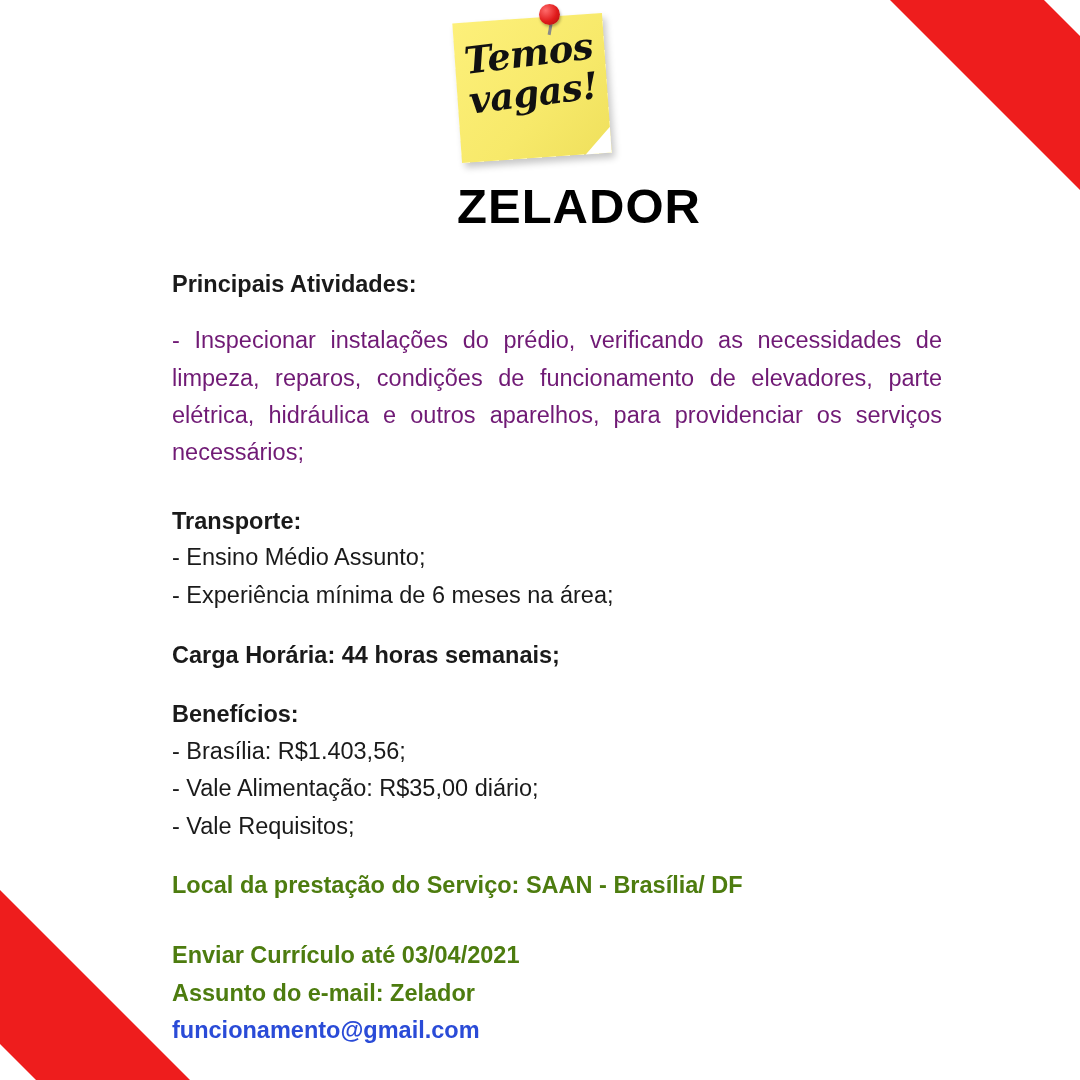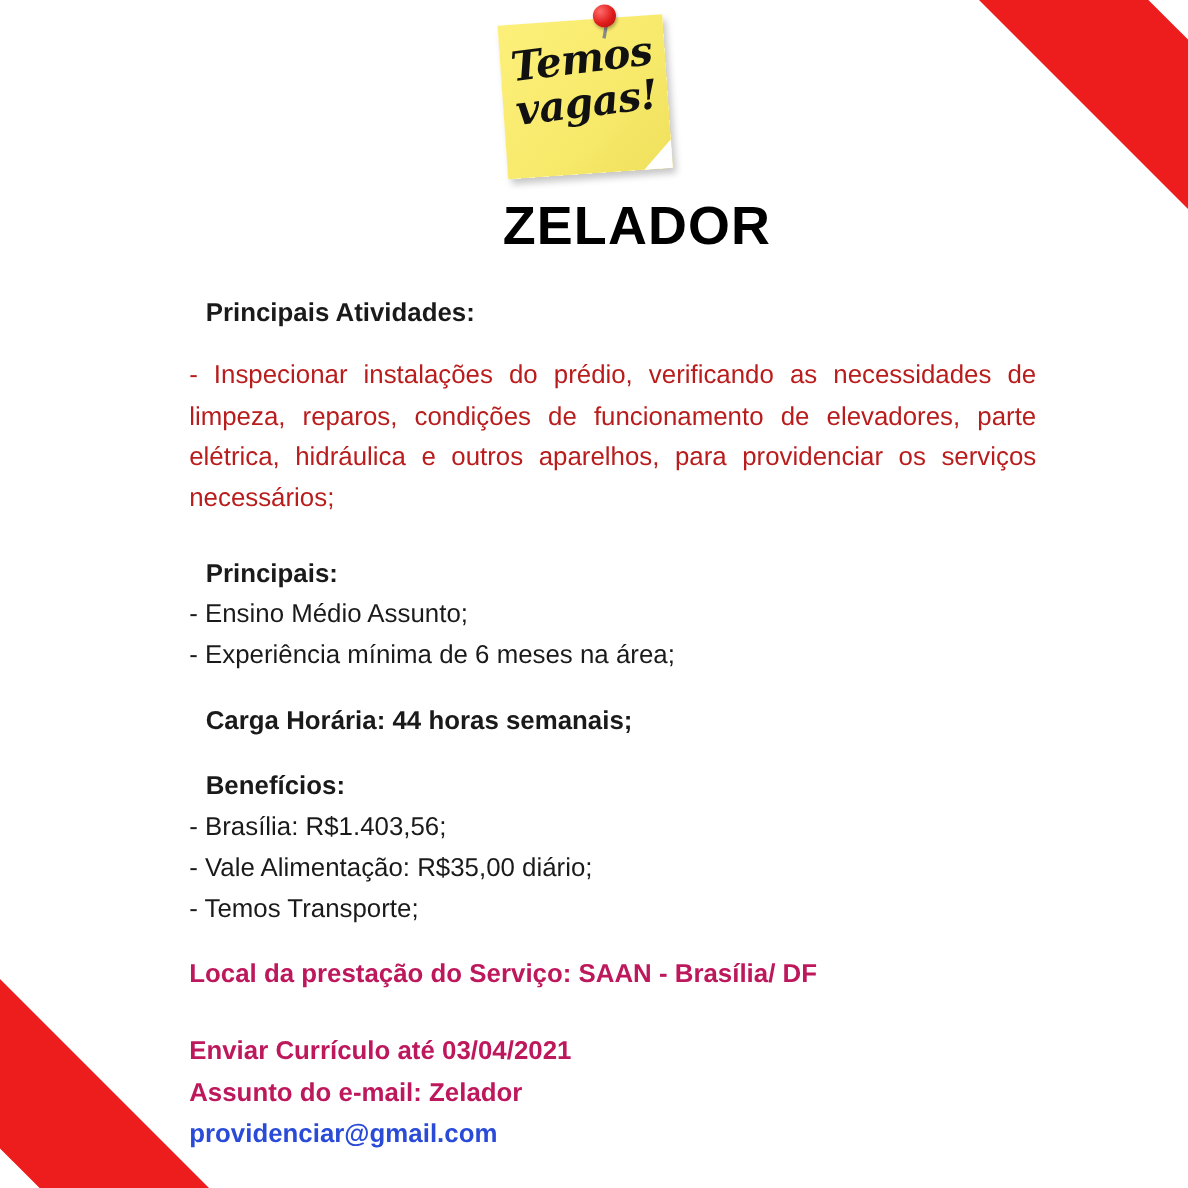--- a/index.html
+++ b/index.html
@@ -154,27 +154,26 @@
     position: absolute;
     left: 172px;
     top: 266px;
     width: 770px;
   }
   .lbl {
     font-size: 23.5px;
     font-weight: 700;
     color: #1a1a1a;
     line-height: 1.55;
-    margin-left: 15px;
   }
   .para {
     font-size: 23.5px;
     line-height: 1.58;
     text-align: justify;
-    color: #b91c1c;
+    color: #701a75;
     margin-top: 20px;
   }
   .line {
     font-size: 23.5px;
     line-height: 1.6;
     color: #1a1a1a;
   }
   .gap-lg { height: 32px; }
   .gap-md { height: 22px; }
   .inline-val {
@@ -184,21 +183,21 @@
     color: #2a4bd7;
     font-weight: 700;
     font-size: 23.5px;
     line-height: 1.6;
     text-decoration: none;
   }
   .bold-line {
     font-size: 23.5px;
     font-weight: 700;
     line-height: 1.6;
-    color: #be185d;
+    color: #4d7c0f;
   }
 </style>
 </head>
 <body>
 
 <div class="corner corner-tr">
   <div class="tri"></div>
   <div class="notch"></div>
 </div>
 <div class="corner corner-bl">
@@ -224,41 +223,41 @@
 
   <div class="job-title">ZELADOR</div>
 
   <div class="content">
 
     <div class="lbl">Principais Atividades:</div>
     <div class="para">-  Inspecionar  instalações  do  prédio,  verificando  as  necessidades  de  limpeza,  reparos,  condições  de  funcionamento  de  elevadores,  parte  elétrica,  hidráulica  e  outros aparelhos, para providenciar os serviços necessários;</div>
 
     <div class="gap-lg"></div>
 
-    <div class="lbl">Principais:</div>
+    <div class="lbl">Transporte:</div>
     <div class="line">- Ensino Médio Assunto;</div>
     <div class="line">- Experiência mínima de 6 meses na área;</div>
 
     <div class="gap-md"></div>
 
     <div class="line">
       <span class="lbl">Carga Horária:</span><span class="inline-val"> 44 horas semanais;</span>
     </div>
 
     <div class="gap-md"></div>
 
     <div class="lbl">Benefícios:</div>
     <div class="line">- Brasília: R$1.403,56;</div>
     <div class="line">- Vale Alimentação: R$35,00 diário;</div>
-    <div class="line">- Temos Transporte;</div>
+    <div class="line">- Vale Requisitos;</div>
 
     <div class="gap-md"></div>
 
     <div class="bold-line">Local da prestação do Serviço: SAAN - Brasília/ DF</div>
 
     <div class="gap-lg"></div>
 
     <div class="bold-line">Enviar Currículo até 03/04/2021</div>
     <div class="bold-line">Assunto do e-mail: Zelador</div>
-    <a class="email" href="#">providenciar@gmail.com</a>
+    <a class="email" href="#">funcionamento@gmail.com</a>
 
   </div>
 </div>
 
 </body></html>

